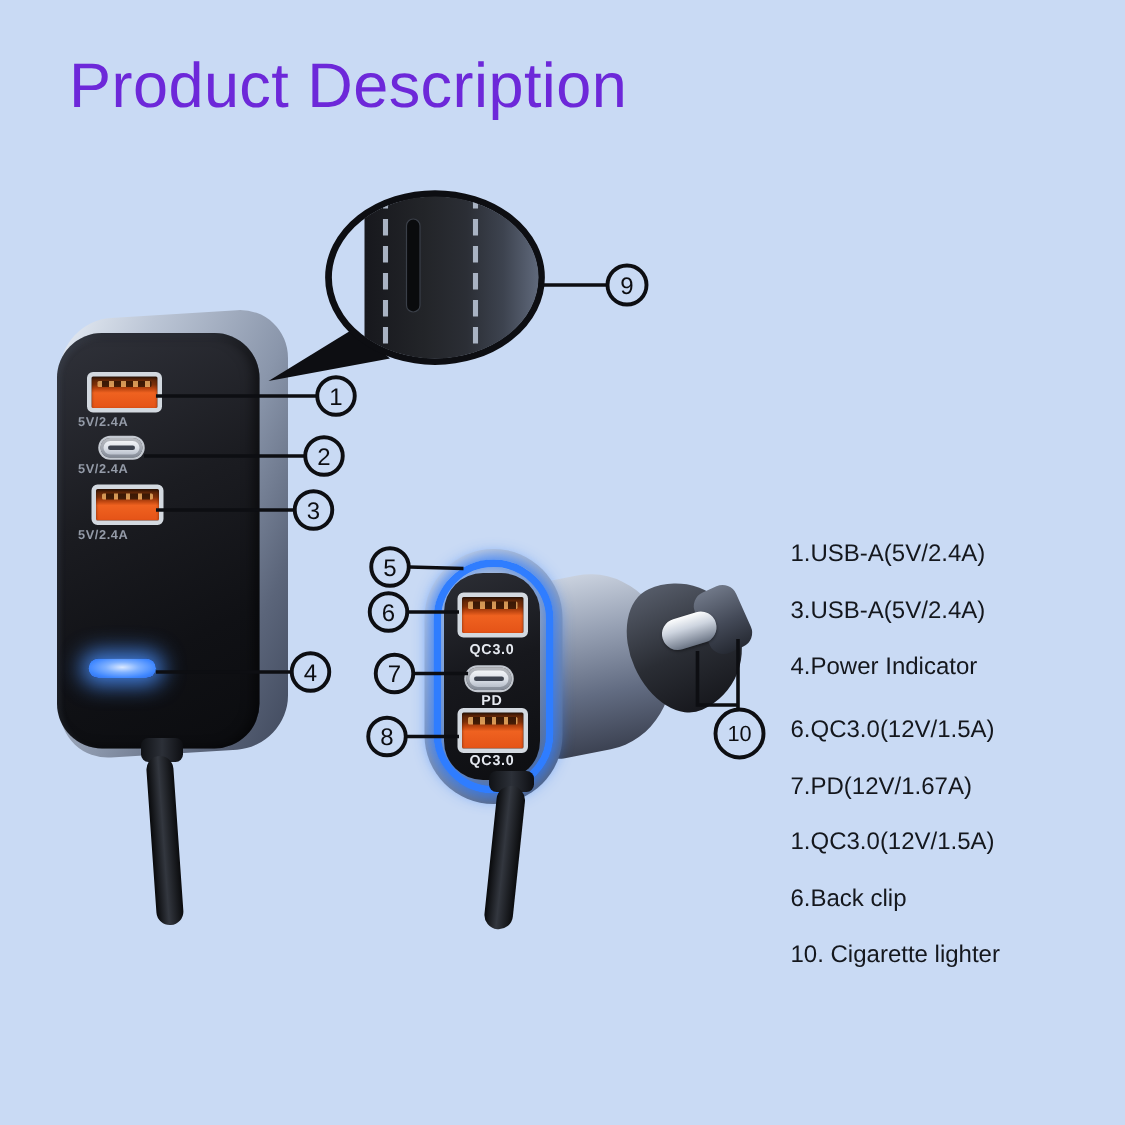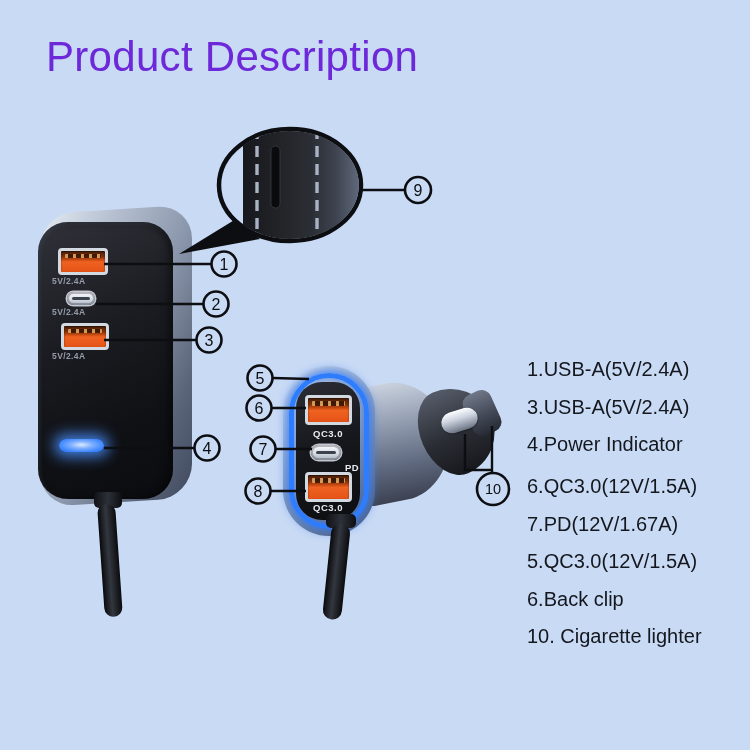--- a/index.html
+++ b/index.html
@@ -99,21 +99,21 @@
     background:linear-gradient(160deg,#2c2e35 0%,#17181d 45%,#0d0e11 100%);
   }
   .charger-label{
     position:absolute;font-size:9.5px;font-weight:700;color:#e6eaf1;
     letter-spacing:.5px;text-align:center;
   }
 
   
   .legend{
     position:absolute;left:527px;top:351px;width:220px;color:#14171d;
-    font-size:20px;font-weight:500;
+    font-size:16px;font-weight:500;
   }
   .legend-item{line-height:37.5px;white-space:nowrap;}
   .legend-item.gap{margin-top:4.5px;}
 
   
   .overlay{position:absolute;left:0;top:0;z-index:5;}
   .callout-num{font-family:"Liberation Sans",sans-serif;fill:#0d0e12;}
 </style>
 </head>
 <body>
@@ -151,21 +151,21 @@
   <div class="abs charger-bezel"></div>
   <div class="abs ring"></div>
   <div class="abs charger-face"></div>
 
   <div class="abs usb" style="left:305px;top:395px;width:41px;height:24px;">
       <div class="pins"></div>
     </div>
   <div class="charger-label" style="left:297px;top:428px;width:62px;">QC3.0</div>
 
   <div class="abs typec" style="left:311px;top:445px;width:30px;height:15px;"></div>
-  <div class="charger-label" style="left:297px;top:462px;width:62px;padding-left:24px;">PD</div>
+  <div class="charger-label" style="left:297px;top:462px;width:62px;">PD</div>
 
   <div class="abs usb" style="left:305px;top:472px;width:41px;height:24px;">
       <div class="pins"></div>
     </div>
   <div class="charger-label" style="left:297px;top:502px;width:62px;">QC3.0</div>
 
   <div class="abs stub" style="left:326px;top:514px;width:30px;height:14px;"></div>
   <div class="abs cable" style="left:332px;top:524px;width:19px;height:96px;transform:rotate(6deg);"></div>
 
   <svg class="overlay" width="750" height="750" viewBox="0 0 750 750">
@@ -251,18 +251,18 @@
       </g>
     </g>
   </svg>
 
   <div class="legend">
     <div class="legend-item">1.USB-A(5V/2.4A)</div>
     <div class="legend-item">3.USB-A(5V/2.4A)</div>
     <div class="legend-item">4.Power Indicator</div>
     <div class="legend-item gap">6.QC3.0(12V/1.5A)</div>
     <div class="legend-item">7.PD(12V/1.67A)</div>
-    <div class="legend-item">5.QC3.0(12V/1.5A)</div>
+    <div class="legend-item">1.QC3.0(12V/1.5A)</div>
     <div class="legend-item">6.Back clip</div>
     <div class="legend-item">10. Cigarette lighter</div>
   </div>
 
 </div>
 
 </body></html>

